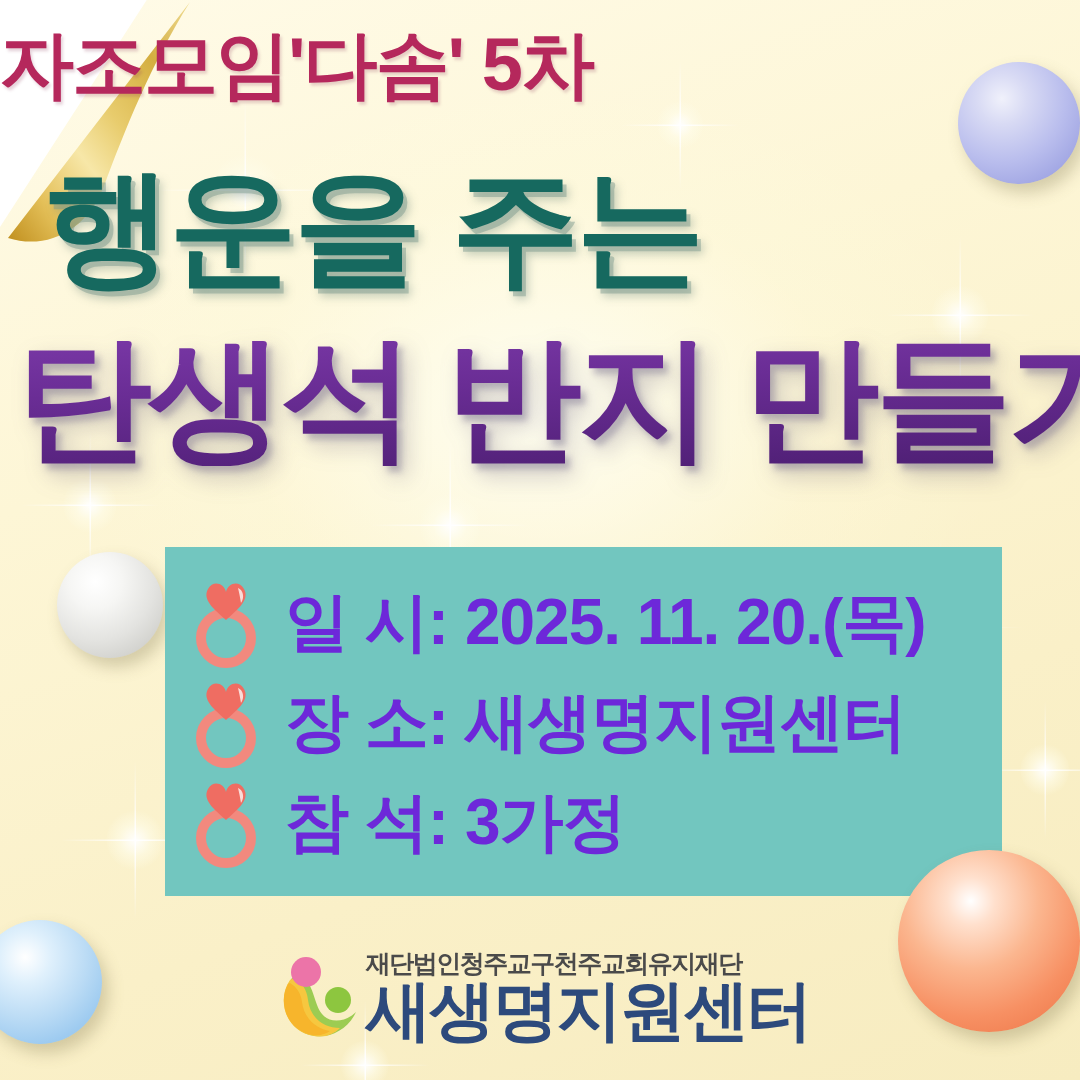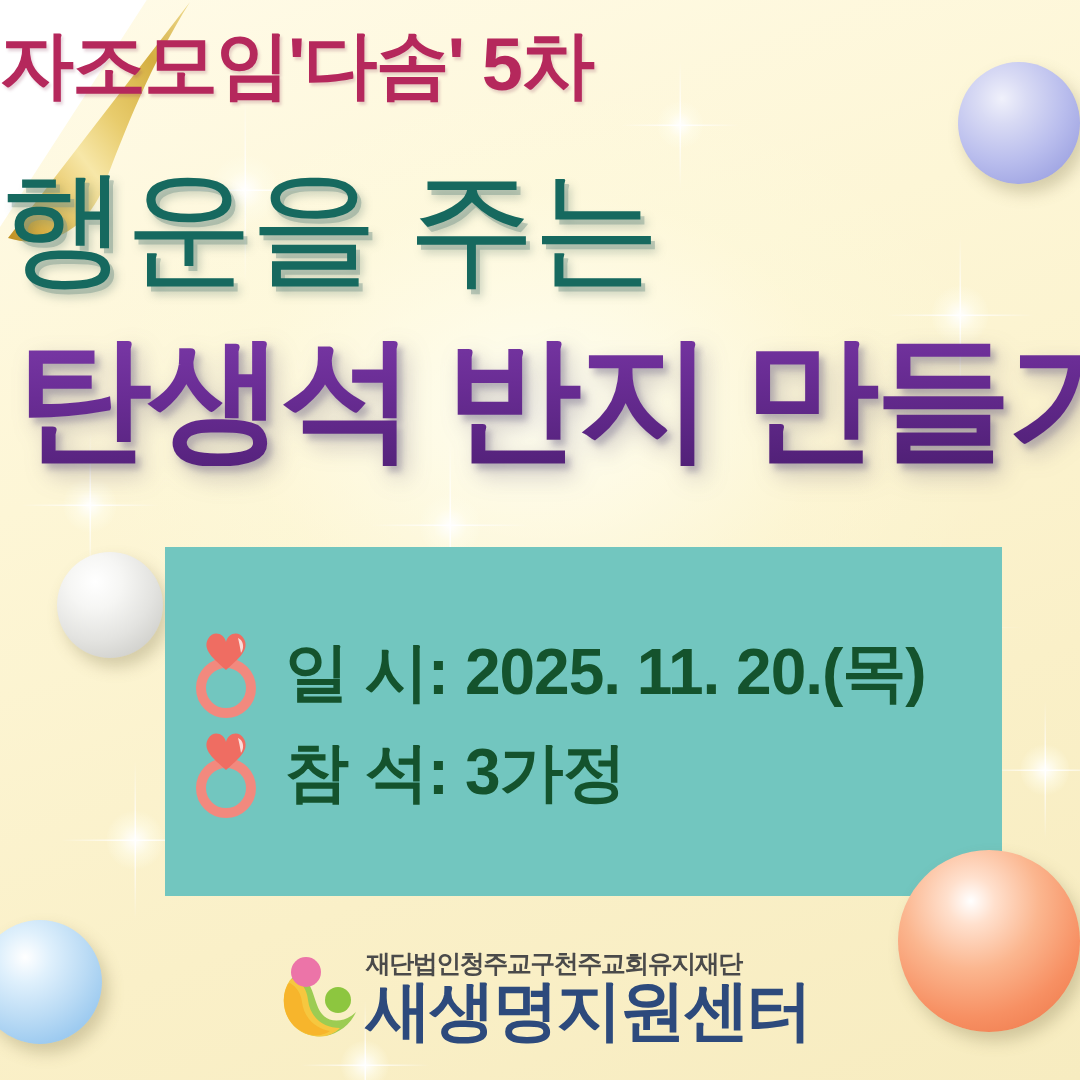--- a/index.html
+++ b/index.html
@@ -100,28 +100,29 @@
     font-size: 74px;
     font-weight: bold;
     color: #b5285c;
     letter-spacing: -2px;
     line-height: 1;
     text-shadow: 2px 3px 3px rgba(140,60,90,0.22);
     white-space: nowrap;
   }
   .line-main1 {
     font-size: 128px;
-    font-weight: normal;
+    font-weight: bold;
     color: #16695f;
     letter-spacing: -3px;
     line-height: 1;
     white-space: nowrap;
     text-shadow:
       4px 5px 0px rgba(120,150,140,0.45),
       6px 8px 10px rgba(90,120,110,0.35);
+    margin-left: 44px;
   }
   .line-main2 {
     font-size: 136px;
     font-weight: bold;
     letter-spacing: -4px;
     line-height: 1;
     white-space: nowrap;
     color: #6b2f96;
     background: linear-gradient(178deg, #7b39a8 0%, #6a2d95 40%, #4e1f74 100%);
     -webkit-background-clip: text;
@@ -153,21 +154,21 @@
   }
   .ring-icon {
     width: 66px;
     height: 92px;
     flex: 0 0 66px;
     margin-right: 26px;
   }
   .info-text {
     font-size: 64px;
     font-weight: bold;
-    color: #14532d;
+    color: #6d28d9;
     letter-spacing: -1px;
     line-height: 1;
     white-space: nowrap;
   }
 
   
   #footer-logo {
     position: absolute;
     left: 0; right: 0;
     bottom: 34px;
@@ -262,20 +263,30 @@
       <span class="ring-icon">
         <svg viewBox="0 0 66 92" width="66" height="92" aria-hidden="true">
           <circle cx="33" cy="62" r="25" fill="none" stroke="#f2897e" stroke-width="10"></circle>
           <path d="M33 44 C 21 33, 9 24, 15 13 C 20 4, 31 7, 33 16 C 35 7, 46 4, 51 13 C 57 24, 45 33, 33 44 Z" fill="#ef6d62"></path>
           <path d="M45 12 C 50 14, 52 21, 48 27 C 47 21, 46 16, 45 12 Z" fill="#ffffff" opacity="0.75"></path>
         </svg>
       </span>
       <span class="info-text">일 시: 2025. 11. 20.(목)</span>
     </div>
 
+    <div class="info-row">
+      <span class="ring-icon">
+        <svg viewBox="0 0 66 92" width="66" height="92" aria-hidden="true">
+          <circle cx="33" cy="62" r="25" fill="none" stroke="#f2897e" stroke-width="10"></circle>
+          <path d="M33 44 C 21 33, 9 24, 15 13 C 20 4, 31 7, 33 16 C 35 7, 46 4, 51 13 C 57 24, 45 33, 33 44 Z" fill="#ef6d62"></path>
+          <path d="M45 12 C 50 14, 52 21, 48 27 C 47 21, 46 16, 45 12 Z" fill="#ffffff" opacity="0.75"></path>
+        </svg>
+      </span>
+      <span class="info-text">장 소: 새생명지원센터</span>
+    </div>
 
     <div class="info-row">
       <span class="ring-icon">
         <svg viewBox="0 0 66 92" width="66" height="92" aria-hidden="true">
           <circle cx="33" cy="62" r="25" fill="none" stroke="#f2897e" stroke-width="10"></circle>
           <path d="M33 44 C 21 33, 9 24, 15 13 C 20 4, 31 7, 33 16 C 35 7, 46 4, 51 13 C 57 24, 45 33, 33 44 Z" fill="#ef6d62"></path>
           <path d="M45 12 C 50 14, 52 21, 48 27 C 47 21, 46 16, 45 12 Z" fill="#ffffff" opacity="0.75"></path>
         </svg>
       </span>
       <span class="info-text">참 석: 3가정</span>

